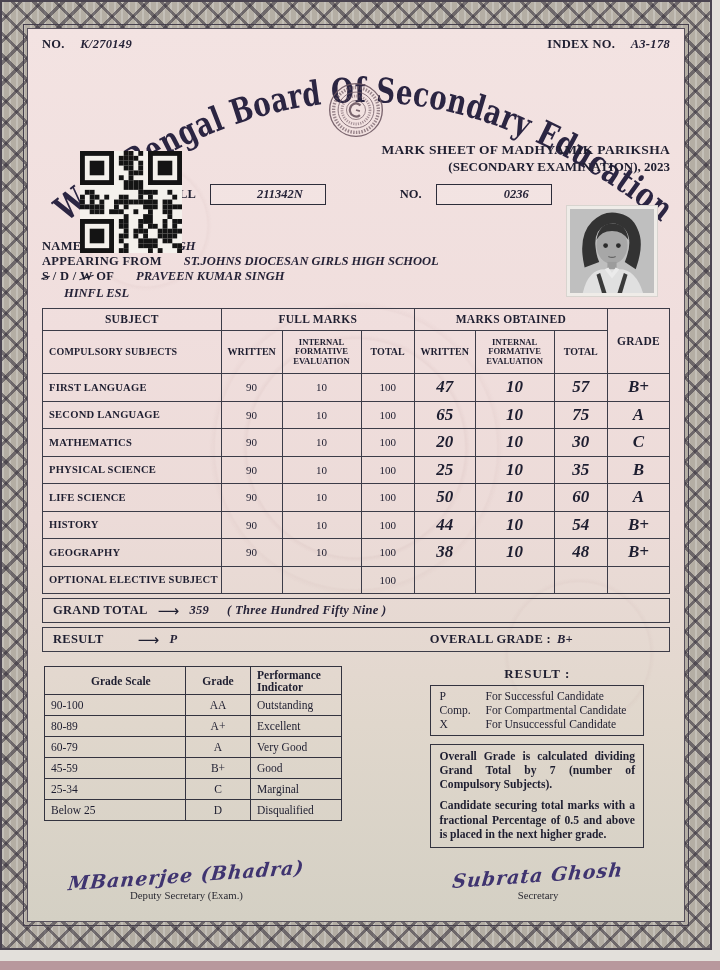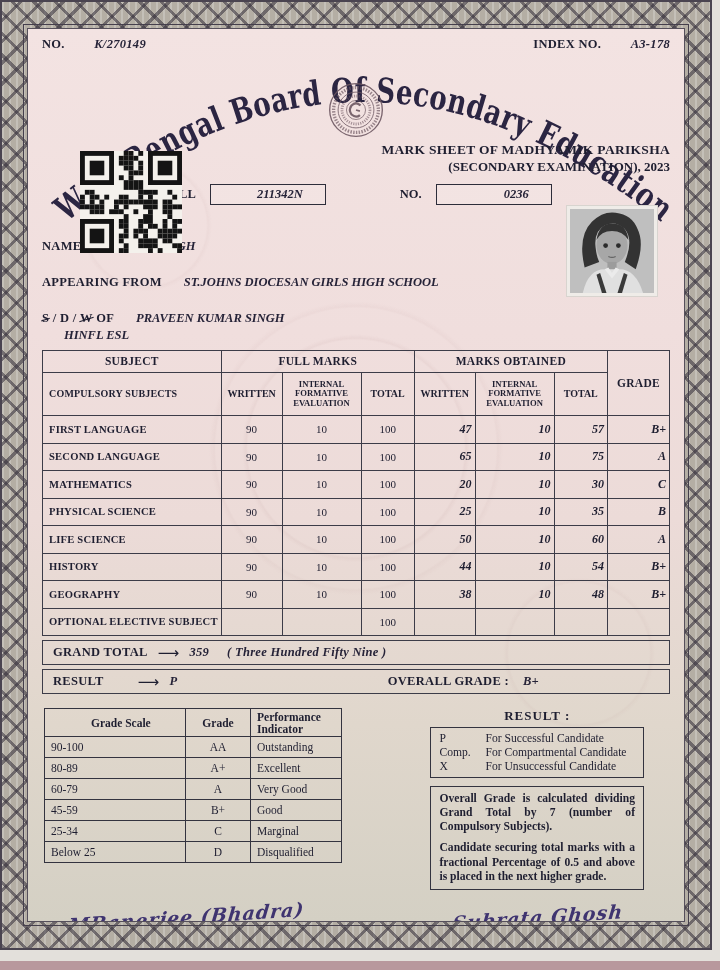--- a/index.html
+++ b/index.html
@@ -35,21 +35,21 @@
       radial-gradient(circle at 50% 47%, transparent 108px, rgba(168,128,128,.14) 110px, transparent 114px),
       radial-gradient(circle at 50% 47%, transparent 140px, rgba(168,128,128,.10) 142px, transparent 147px),
       radial-gradient(circle at 18% 22%, transparent 60px, rgba(168,128,128,.10) 62px, transparent 66px),
       radial-gradient(circle at 84% 70%, transparent 70px, rgba(168,128,128,.10) 72px, transparent 76px);
   }
   .ink{color:#1e1e30;}
   .val{color:#262338;font-style:italic;font-weight:bold;}
 
   
   .no-row{display:flex;justify-content:space-between;font-size:12.5px;font-weight:bold;letter-spacing:.3px;position:relative;z-index:3;}
-  .no-row .v{margin-left:26px;}
+  .no-row .v{margin-left:12px;}
 
   
   .arch{position:absolute;left:6px;right:6px;top:16px;height:205px;z-index:1;pointer-events:none;}
   .arch text{font-family:"DejaVu Serif", serif;font-weight:bold;fill:#2b2542;letter-spacing:.5px;}
 
   
   .head-center{position:relative;z-index:2;text-align:right;}
   .seal{margin:30px auto 4px auto;width:56px;height:56px;}
   .t1{font-size:13.5px;font-weight:bold;letter-spacing:.3px;}
   .t2{font-size:13px;font-weight:bold;margin-top:1px;}
@@ -58,45 +58,45 @@
   .roll-gap{width:46px;}
 
   
   .qr-wrap{position:absolute;left:52px;top:122px;width:102px;height:102px;z-index:3;}
   .photo{position:absolute;right:26px;top:176px;width:92px;height:92px;z-index:3;
     background:#efece8;border:1px solid #d8d4cf;padding:3px;box-sizing:border-box;}
   .photo svg{width:100%;height:100%;filter:grayscale(1) contrast(.95);}
 
   
   .cand{margin-top:34px;position:relative;z-index:2;font-size:12.5px;font-weight:bold;}
-  .cand .row{margin-top:21px;display:flex;align-items:baseline;}
+  .cand .row{margin-top:0;display:flex;align-items:baseline;}
   .cand .lbl{letter-spacing:.3px;}
   .cand .v{margin-left:22px;}
   .struck{position:relative;}
   .struck::after{content:"";position:absolute;left:-1px;right:-1px;top:55%;border-top:1.4px solid #1e1e30;transform:rotate(-18deg);}
 
   
   table{border-collapse:collapse;}
   .marks{width:100%;margin-top:7px;position:relative;z-index:2;font-size:11px;}
   .marks th,.marks td{border:1.3px solid #3c3c48;padding:0 3px;text-align:center;}
   .marks th{font-weight:bold;line-height:1.12;}
   .marks .h1 th{height:21px;font-size:11.5px;letter-spacing:.3px;}
   .marks .h2 th{height:42px;font-size:10px;}
   .marks .h2 th.ife{font-size:8.6px;line-height:1.12;}
   .marks .subj{text-align:left;padding-left:6px;font-size:10.6px;font-weight:bold;letter-spacing:.2px;}
   .marks td{height:26.5px;}
   .marks .fm{font-weight:normal;font-size:11px;}
-  .marks .mo,.marks .gr{font-style:italic;font-weight:bold;font-size:12px;text-align:right;}
+  .marks .mo,.marks .gr{font-style:italic;font-weight:bold;font-size:17px;}
 
   
   .bar{border:1.5px solid #3c3c48;margin-top:4px;height:23px;display:flex;align-items:center;
        padding:0 10px;font-size:12.5px;font-weight:bold;position:relative;z-index:2;letter-spacing:.3px;}
   .bar .arrow{font-weight:normal;font-size:15px;margin:0 10px;}
   .bar .words{margin-left:18px;}
-  .res-right{margin-left:auto;margin-right:120px;display:flex;align-items:baseline;gap:14px;}
+  .res-right{margin-left:auto;margin-right:86px;display:flex;align-items:baseline;gap:6px;}
 
   
   .bottom{display:flex;margin-top:14px;position:relative;z-index:2;align-items:flex-start;}
   .scale{width:47.5%;font-size:11.5px;margin-left:2px;}
   .scale td,.scale th{border:1.2px solid #33333f;padding:1.5px 6px;text-align:left;font-weight:normal;height:17px;}
   .scale th{font-weight:bold;}
   .scale .c2{text-align:center;width:52px;}
   .scale .c1{width:88px;padding-left:46px;}
   .right-col{width:34%;margin-left:auto;margin-right:26px;}
   .legend-title{text-align:center;font-weight:bold;font-size:13px;letter-spacing:1px;margin-bottom:3px;}

